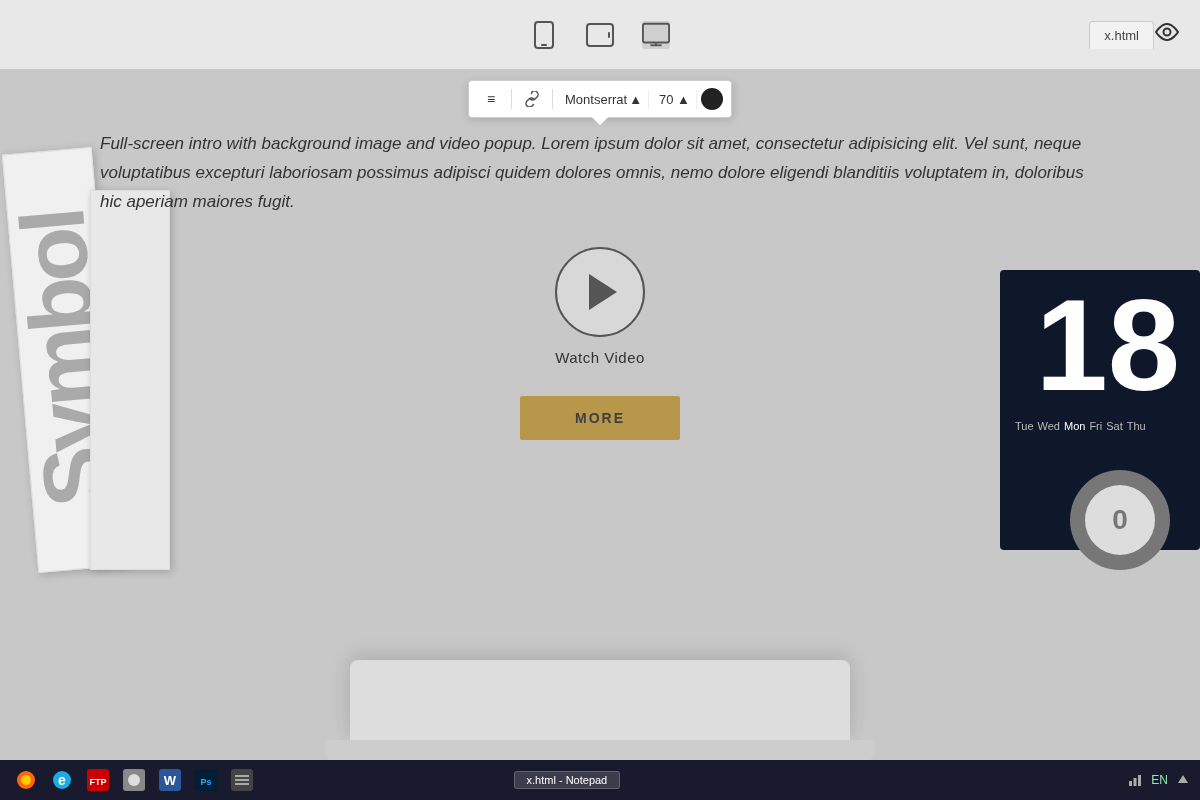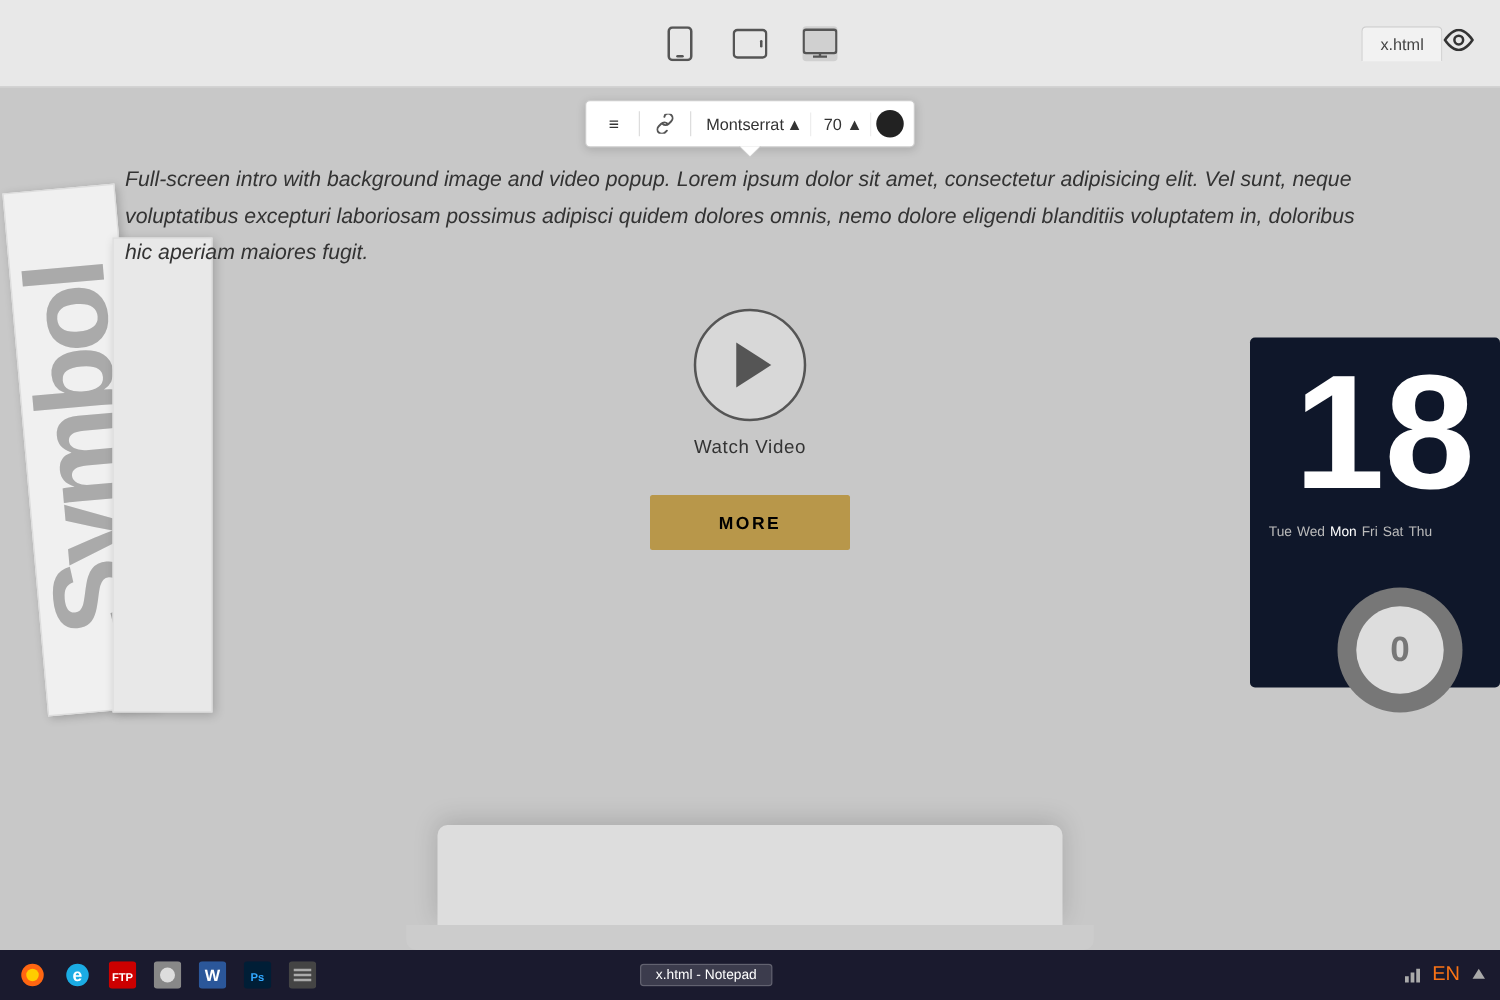--- a/index.html
+++ b/index.html
@@ -337,21 +337,21 @@
     }
     .watch-video-label {
       font-size: 15px;
       color: #333;
       letter-spacing: 0.5px;
     }
 
     
     .more-button {
       background: #b8974a;
-      color: #000000;
+      color: #404040;
       border: none;
       padding: 14px 55px;
       font-size: 14px;
       font-weight: 700;
       letter-spacing: 2px;
       text-transform: uppercase;
       cursor: pointer;
       border-radius: 2px;
     }
 
@@ -558,18 +558,18 @@
   <div class="taskbar-middle">
     <div class="taskbar-app">x.html - Notepad</div>
   </div>
 
   <div class="taskbar-right">
     <svg width="16" height="16" viewBox="0 0 16 16">
       <rect x="2" y="9" width="3" height="5" fill="#aaa"></rect>
       <rect x="6.5" y="6" width="3" height="8" fill="#aaa"></rect>
       <rect x="11" y="3" width="3" height="11" fill="#aaa"></rect>
     </svg>
-    <span style="color:#f97316; font-size:16px;">EN</span>
+    <span style="color:#86efac; font-size:12px;">EN</span>
     <svg width="14" height="14" viewBox="0 0 14 14">
       <polygon points="7,2 12,10 2,10" fill="#aaa"></polygon>
     </svg>
   </div>
 </div>
 
 </body></html>

